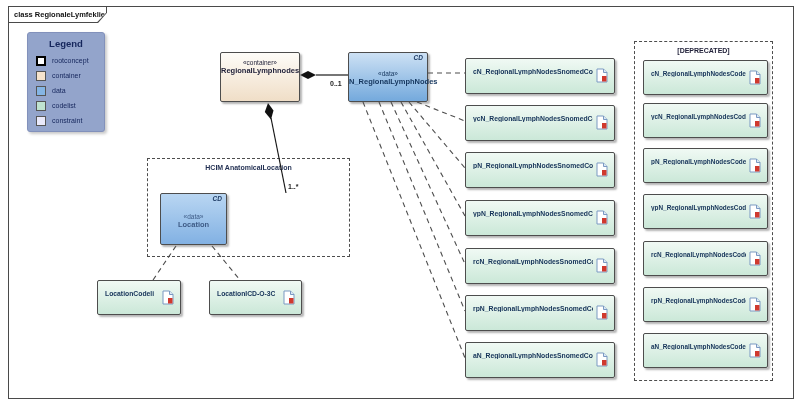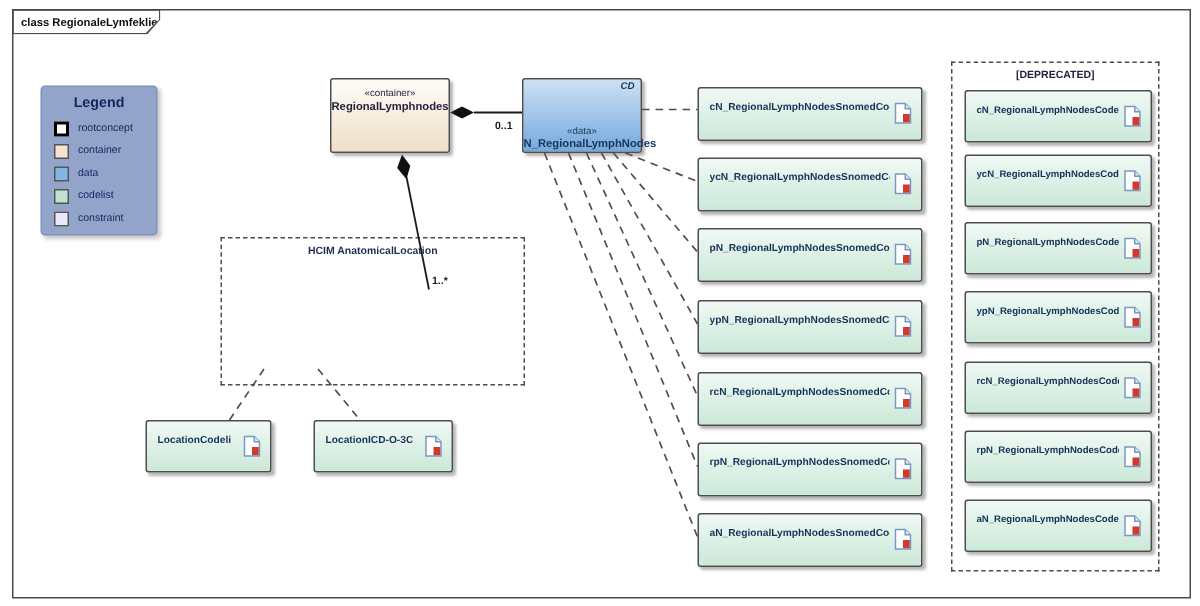--- a/index.html
+++ b/index.html
@@ -11,21 +11,21 @@
          border:1.5px solid #4a4a4a;}
   .tab{position:absolute;left:8px;top:6px;width:99px;height:17px;
        background:#4a4a4a;clip-path:polygon(0 0,100% 0,100% 40%,91% 100%,0 100%);z-index:5;}
   .tab-inner{position:absolute;left:1px;top:1px;right:1px;bottom:1px;background:#fff;
        clip-path:polygon(0 0,100% 0,100% 40%,91% 100%,0 100%);
        display:flex;align-items:center;padding-left:5px;box-sizing:border-box;}
   .tab-inner span{font-size:7.5px;font-weight:bold;color:#111;white-space:nowrap;}
 
   
   .legend{position:absolute;left:27px;top:32px;width:76px;height:98px;background:#93a4cb;
-          border:1px solid #8291bb;border-radius:3px;box-shadow:2px 2px 3px #c9c9c9;margin-top:25px;}
+          border:1px solid #8291bb;border-radius:3px;box-shadow:2px 2px 3px #c9c9c9;}
   .legend-title{text-align:center;font-size:9.5px;font-weight:bold;color:#15265c;margin:5px 0 4px 0;}
   .legend-item{display:flex;align-items:center;gap:6px;padding-left:8px;height:15px;}
   .swatch{width:10px;height:10px;border:1px solid #555;box-sizing:border-box;background:#fff;}
   .swatch.root{border:2px solid #000;}
   .legend-item span{font-size:7px;color:#15265c;}
 
   
   svg.connectors{position:absolute;left:0;top:0;z-index:1;}
   .dash{stroke:#4d4d4d;stroke-width:1.1;stroke-dasharray:5 4;fill:none;}
   .solid{stroke:#1a1a1a;stroke-width:1.2;fill:none;}
@@ -36,21 +36,21 @@
         box-shadow:2px 2px 2px rgba(90,90,90,.45);z-index:2;}
   .stereo{display:block;text-align:center;font-size:6.5px;}
   .cname{display:block;text-align:center;font-size:7.5px;font-weight:bold;}
   .badge{position:absolute;top:1px;right:4px;font-size:6.5px;font-style:italic;font-weight:bold;color:#1d3a63;}
 
   .container-box{left:220px;top:52px;width:80px;height:50px;
         background:linear-gradient(#fefcf8,#f0dec7);padding-top:6px;}
   .container-box .stereo,.container-box .cname{color:#23233b;}
 
   .ndata-box{left:348px;top:52px;width:80px;height:50px;
-        background:linear-gradient(#cde1f4,#74a9dc);padding-top:31px;}
+        background:linear-gradient(#cde1f4,#74a9dc);padding-top:17px;}
   .ndata-box .stereo,.ndata-box .cname{color:#15365e;}
 
   .location-box{left:160px;top:193px;width:67px;height:52px;
         background:linear-gradient(#b9d6f2,#82b1e3);padding-top:19px;}
   .anat-box{left:256px;top:193px;width:74px;height:52px;
         background:linear-gradient(#b9d6f2,#82b1e3);padding-top:8px;}
   .location-box .stereo,.location-box .cname,
   .anat-box .stereo,.anat-box .cname{color:#3d5a85;}
 
   
@@ -142,20 +142,25 @@
     <span class="stereo">«container»</span>
     <span class="cname">RegionalLymphnodes</span>
   </div>
 
   <div class="node ndata-box">
     <span class="badge">CD</span>
     <span class="stereo">«data»</span>
     <span class="cname">N_RegionalLymphNodes</span>
   </div>
 
+  <div class="node location-box">
+    <span class="badge">CD</span>
+    <span class="stereo">«data»</span>
+    <span class="cname">Location</span>
+  </div>
 
 
   <div class="codelist snomed-cl" style="top:58px">
     <span class="cl-label">cN_RegionalLymphNodesSnomedCodelist</span>
     <span class="doc-icon"><svg width="12" height="15" viewBox="0 0 12 15">
           <path d="M1 1 h6.5 l3.5 3.5 V14 H1 Z" fill="#fff" stroke="#7a99c2" stroke-width="1"></path>
           <path d="M7.5 1 v3.5 H11" fill="#dce8f5" stroke="#7a99c2" stroke-width="1"></path>
           <rect x="6" y="8" width="4.5" height="5.5" fill="#d0392e"></rect>
         </svg></span>
   </div>

